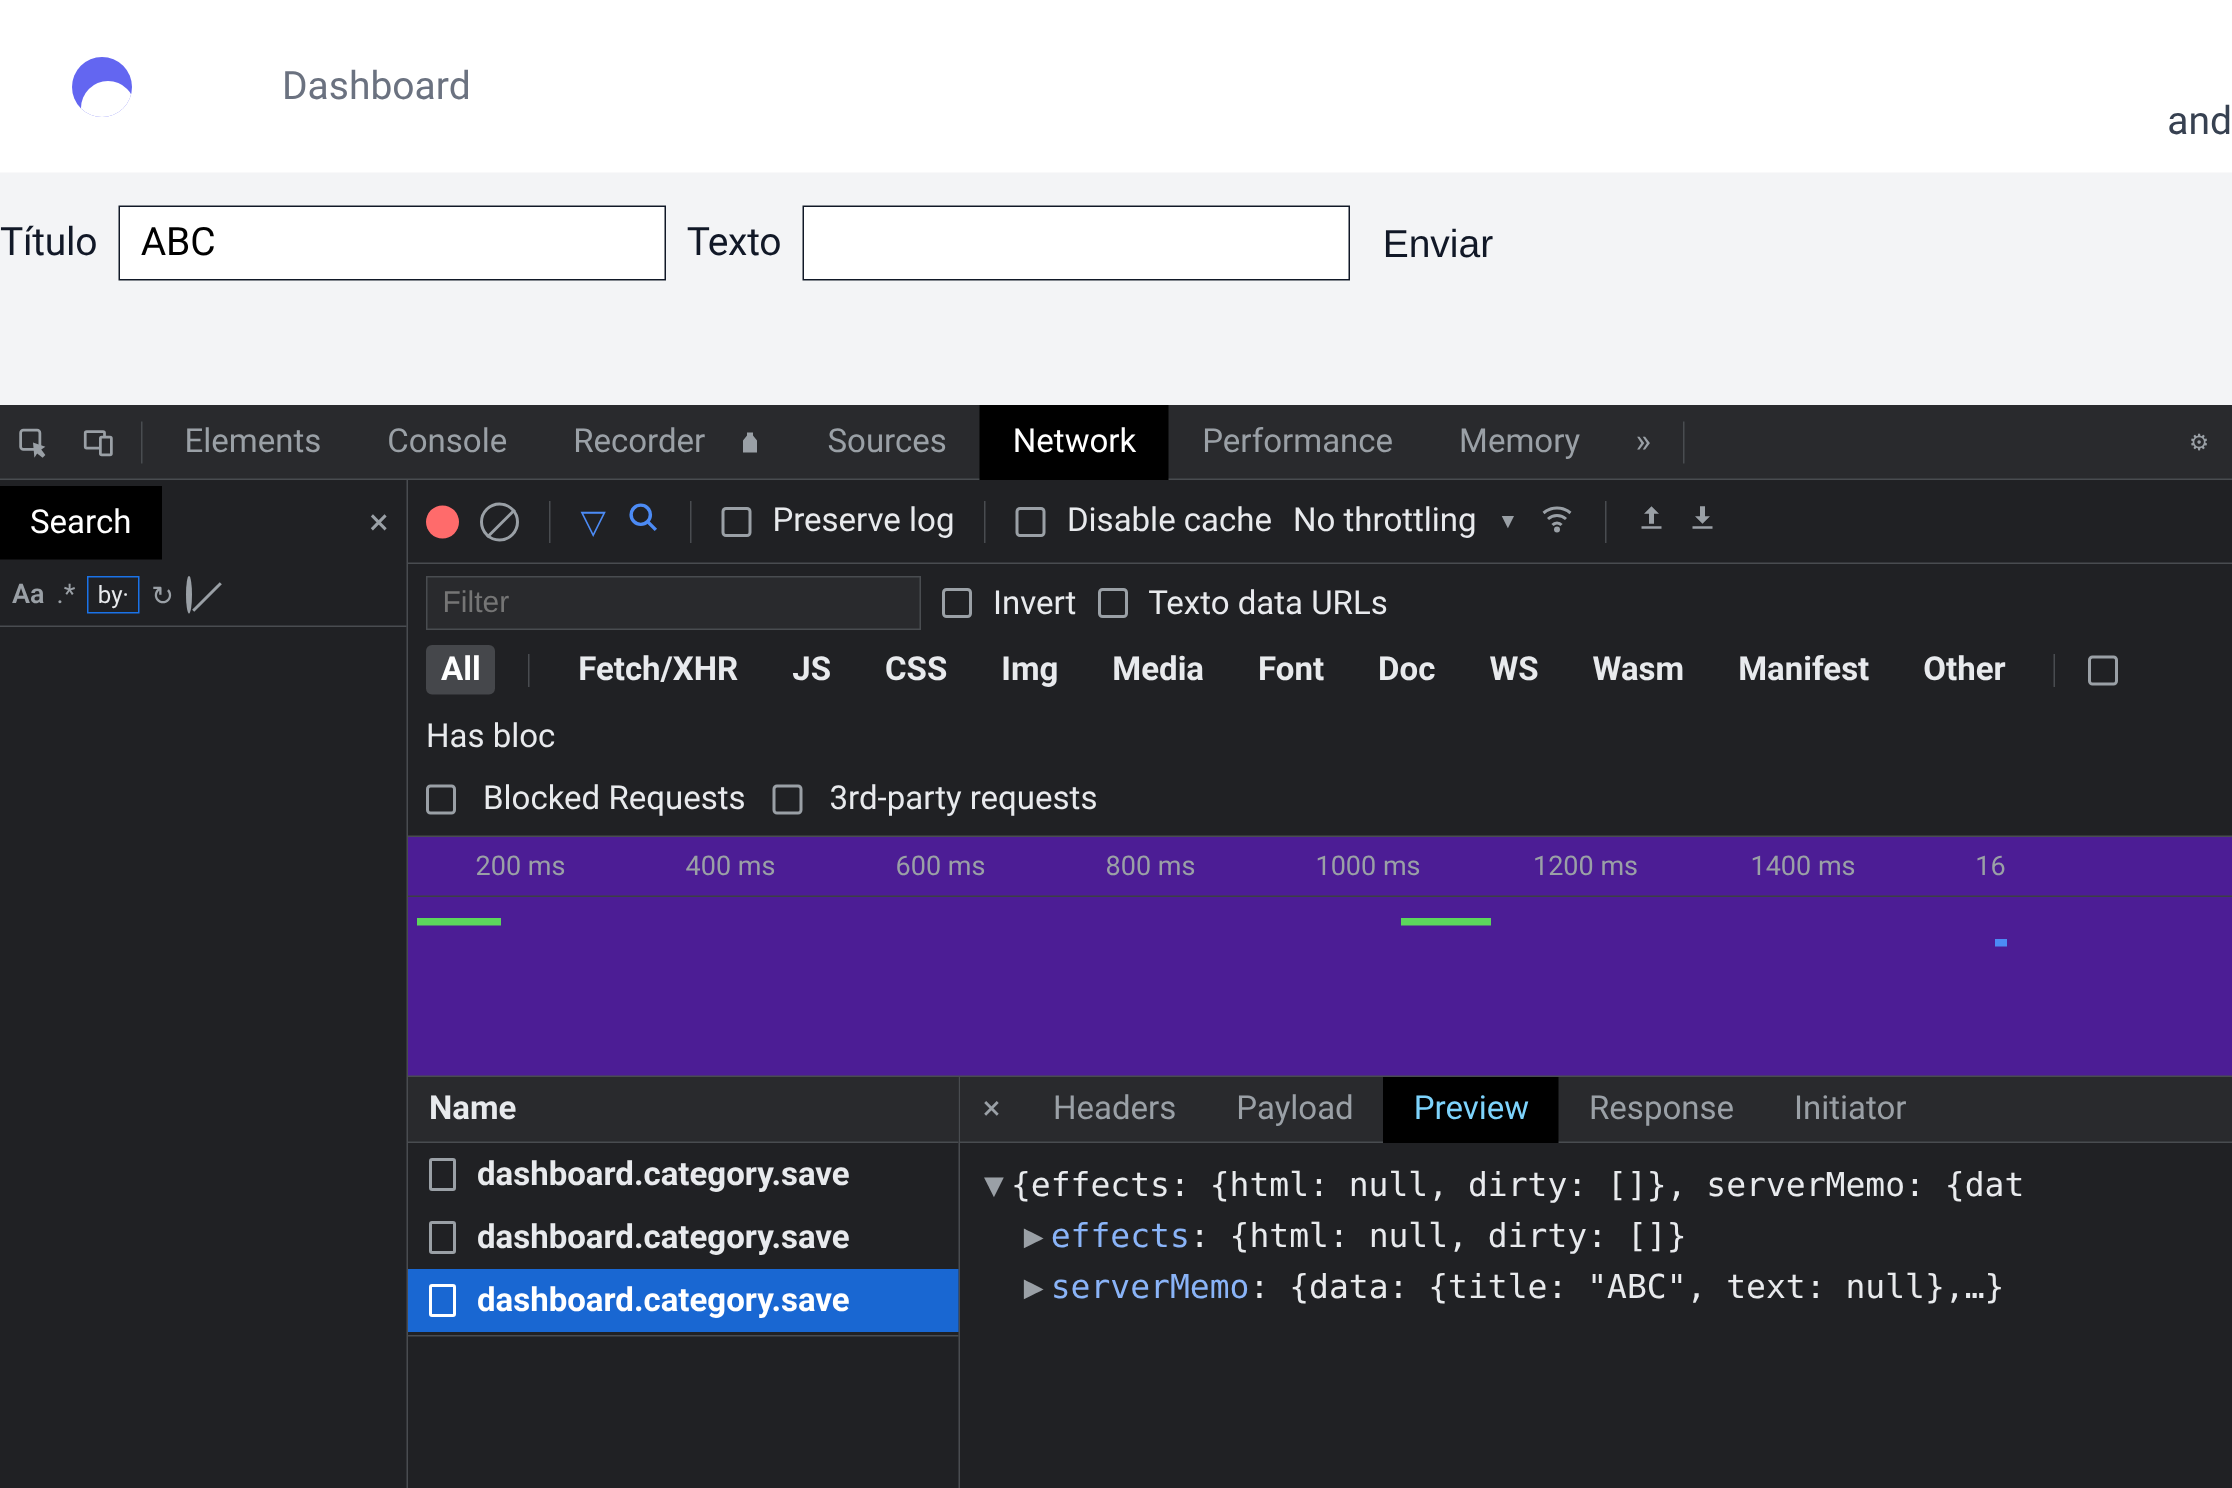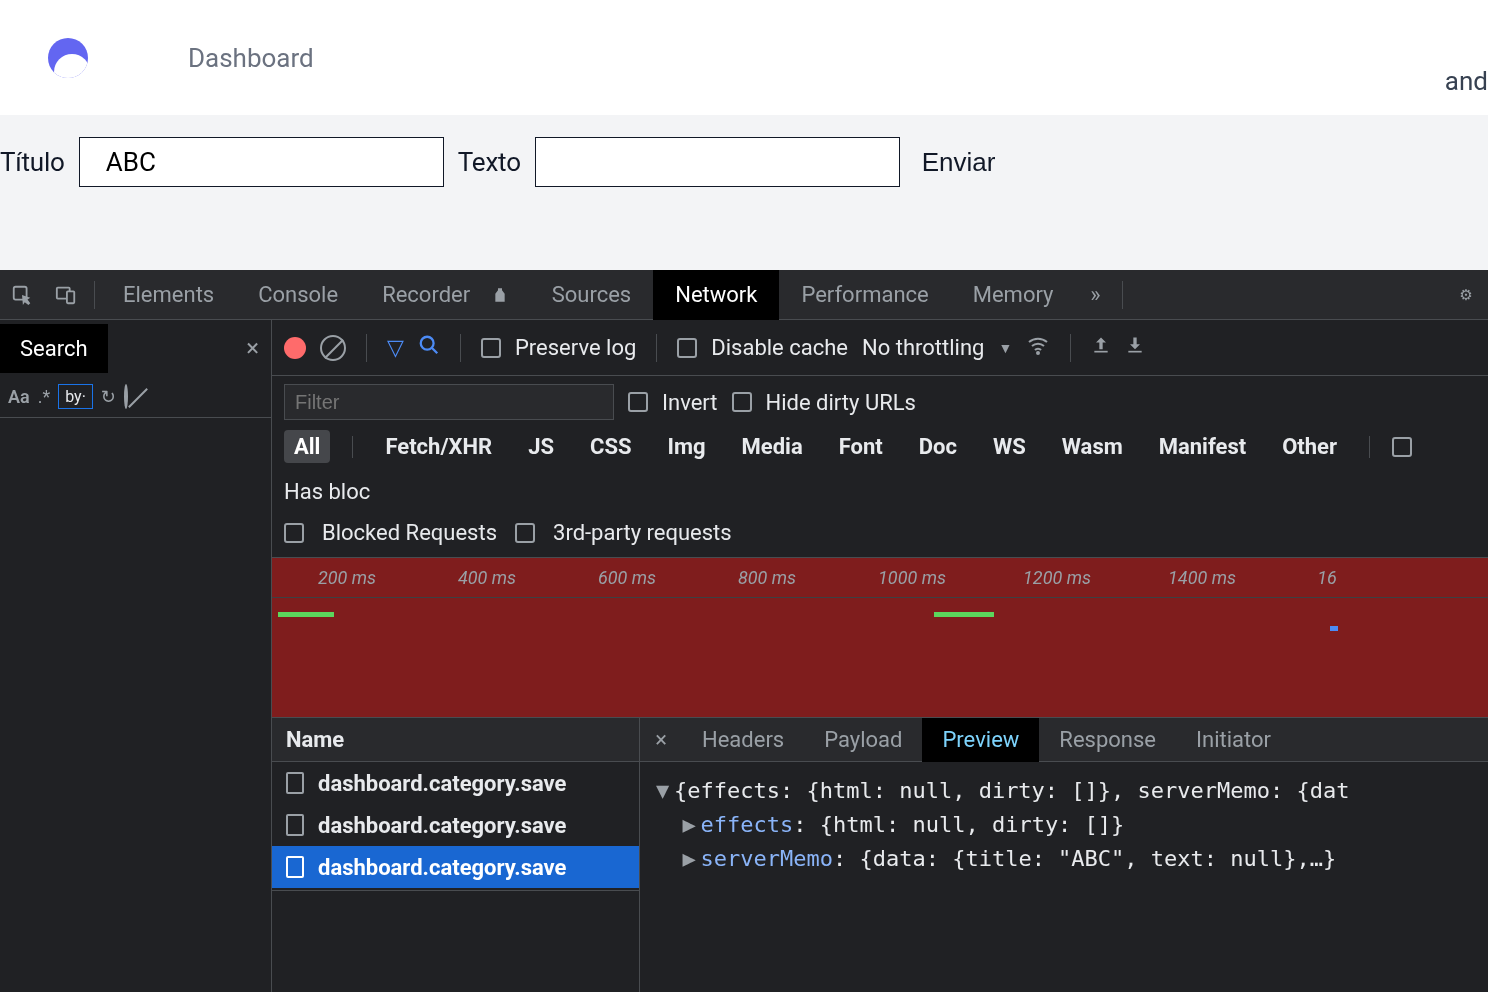--- a/index.html
+++ b/index.html
@@ -7,21 +7,21 @@
 
 
 .app-header { height: 115px; display: flex; align-items: center; padding-left: 48px; background: #fff; }
 .logo { width: 40px; height: 40px; border-radius: 50%; background: #6366f1; position: relative; overflow: hidden; margin-right: 100px; }
 .logo::after { content:""; position:absolute; left:6px; top:16px; width:36px; height:36px; border-radius:50%; background:#fff; }
 .brand-link { font-size: 26px; color: #6b7280; font-weight: 400; }
 .top-right { margin-left: auto; font-size: 26px; color: #374151; padding-right: 0; margin-top: 46px; }
 
 .form-row { background: #f3f4f6; padding: 22px 0 90px 0; display: flex; align-items: center; gap: 14px; font-size: 26px; color: #111827; }
 .form-row label { letter-spacing: -0.2px; }
-.text-input { height: 50px; width: 365px; border: 1.5px solid #111827; background: #fff; font-size: 26px; padding: 0 26px; font-family: inherit; }
+.text-input { height: 50px; width: 365px; border: 1.5px solid #111827; background: #fff; font-size: 26px; padding: 0 14px; font-family: inherit; }
 .submit-btn { font-size: 26px; background: none; border: none; color: #111827; cursor: pointer; padding: 0 8px; }
 
 
 .devtools { position: absolute; left: 0; top: 270px; right: 0; bottom: 0; background: #202124; color: #e8eaed; font-family: -apple-system, "Segoe UI", Roboto, sans-serif; font-size: 15px; overflow: hidden; }
 
 .dt-tabs { height: 50px; display: flex; align-items: center; border-bottom: 1px solid #494c50; background: #292a2d; }
 .dt-iconbtn { width: 36px; height: 36px; display: inline-flex; align-items: center; justify-content: center; color: #9aa0a6; margin: 0 4px; }
 .dt-sep { width: 1px; height: 28px; background: #494c50; margin: 0 6px; }
 .dt-tab { padding: 0 22px; height: 50px; display: flex; align-items: center; font-size: 22px; color: #9aa0a6; gap: 8px; }
 .dt-tab.active { background: #000; color: #fff; }
@@ -50,21 +50,21 @@
 .wifi { color:#9aa0a6; font-size:22px; }
 .upl,.dnl { color:#9aa0a6; font-size:22px; }
 
 .net-toolbar2 { padding: 8px 12px 0 12px; display: flex; align-items: center; gap: 14px; font-size: 22px; color: #e8eaed; flex-wrap: wrap; }
 .filter-input { width: 330px; height: 36px; background: #292a2d; border: 1px solid #494c50; color: #9aa0a6; font-size: 20px; padding: 4px 10px; }
 .net-toolbar3 { padding: 10px 12px; display: flex; align-items: center; gap: 16px; font-size: 22px; color: #e8eaed; flex-wrap: wrap; }
 .filter-pill { padding: 4px 10px; border-radius: 4px; font-weight: bold; }
 .filter-pill.active { background: #45474b; color: #fff; }
 .net-toolbar4 { padding: 6px 12px 12px 12px; display: flex; align-items: center; gap: 18px; font-size: 22px; color: #e8eaed; border-bottom: 1px solid #494c50; }
 
-.timeline { height: 160px; border-bottom: 1px solid #494c50; background: #7f1d1d; position: relative; font-style: italic; }
+.timeline { height: 160px; border-bottom: 1px solid #494c50; background: #4c1d95; position: relative; }
 .timeline-ticks { display: flex; height: 40px; align-items: center; font-size: 18px; color: #9aa0a6; position: relative; border-bottom: 1px solid #3c4043; }
 .tick { position: absolute; transform: translateX(-50%); }
 .tl-lane { position: relative; height: 120px; }
 .tl-bar { position: absolute; height: 5px; background: #5cd65c; top: 14px; }
 .tl-bar2 { top: 28px; }
 
 
 .req-area { flex: 1; display: flex; min-height: 0; }
 .req-list-wrap { width: 368px; border-right: 1px solid #494c50; display:flex; flex-direction:column;font-weight:bold; }
 .req-list-hdr { height: 44px; display: flex; align-items: center; font-size: 22px; color: #e8eaed; padding: 0 14px; border-bottom: 1px solid #494c50; background: #292a2d; }
@@ -190,21 +190,21 @@
               <rect x="4" y="19" width="16" height="2"></rect>
             </svg>
         </span>
       </div>
 
       <div class="net-toolbar2">
         <input class="filter-input" placeholder="Filter" style="">
         <span class="chk"></span>
         <span>Invert</span>
         <span class="chk"></span>
-        <span>Hide dirty URLs</span>
+        <span>Texto data URLs</span>
       </div>
 
       <div class="net-toolbar3">
         <span class="filter-pill active">All</span>
         <span class="dt-sep" style="height:22px"></span>
         <span class="filter-pill">Fetch/XHR</span>
         <span class="filter-pill">JS</span>
         <span class="filter-pill">CSS</span>
         <span class="filter-pill">Img</span>
         <span class="filter-pill">Media</span>

